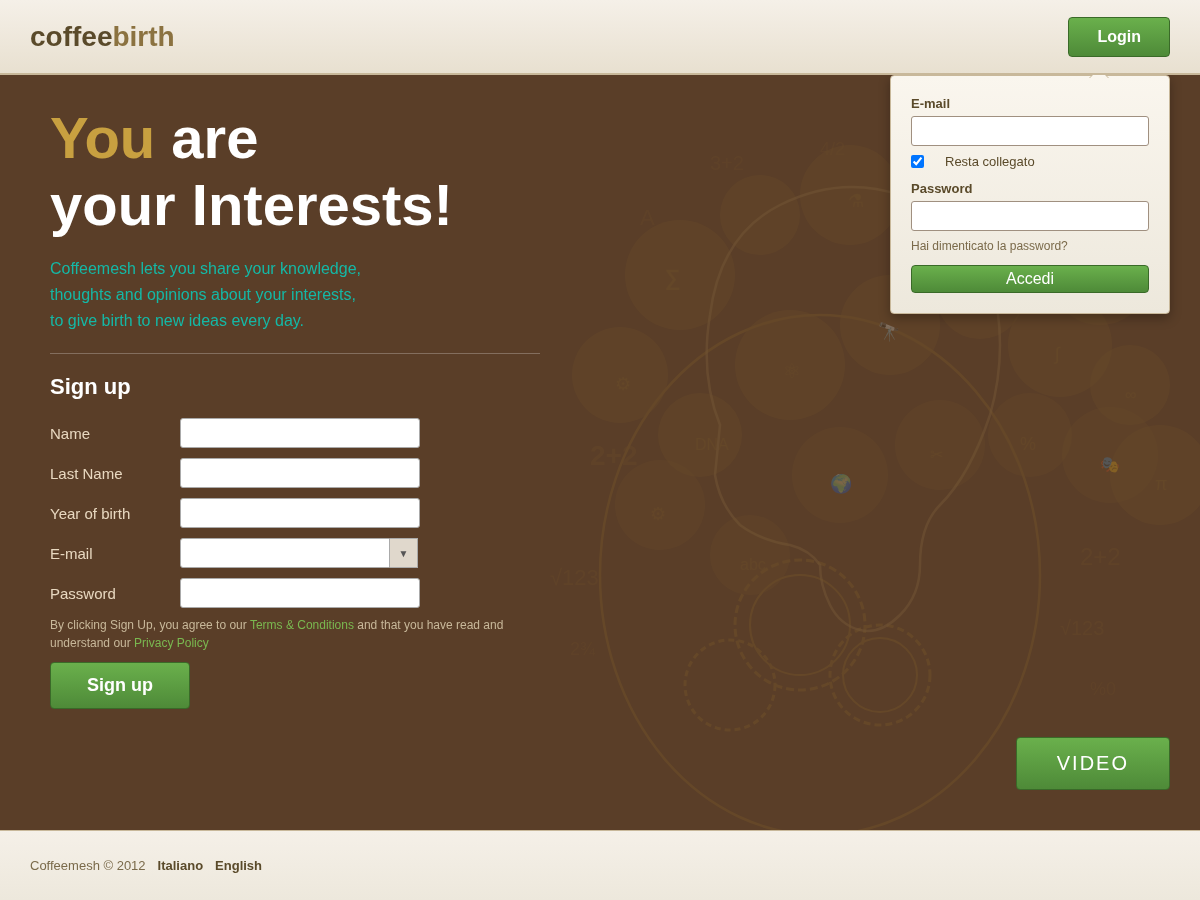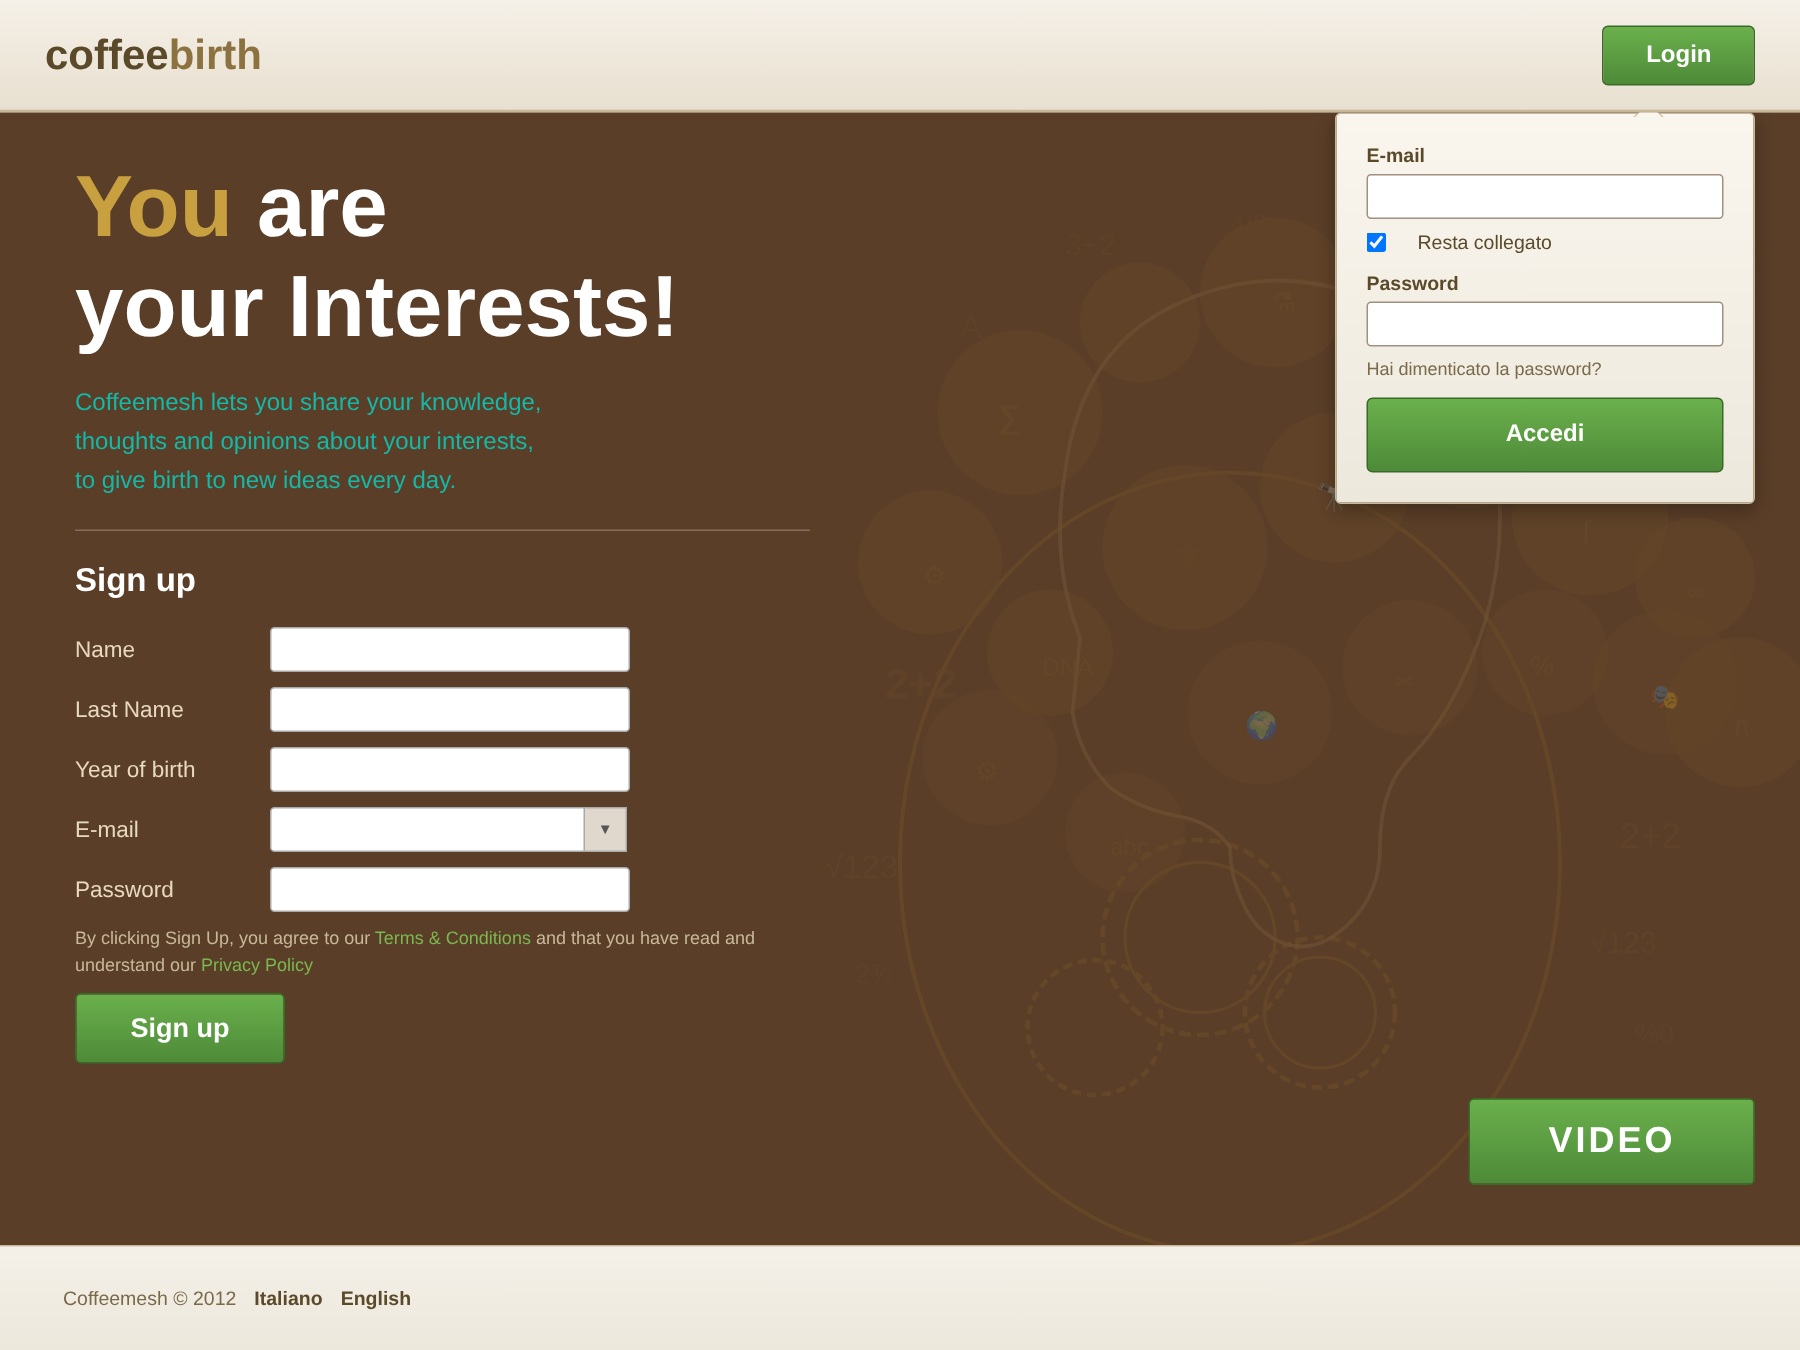--- a/index.html
+++ b/index.html
@@ -209,54 +209,54 @@
       color: #7a6a4a;
       margin-bottom: 12px;
       cursor: pointer;
       text-decoration: none;
     }
     #accedi-btn {
       background: linear-gradient(to bottom, #6ab04c, #4e8a38);
       color: white;
       border: none;
       width: 100%;
-      padding: 15px;
+      padding: 4px;
       font-size: 16px;
-      font-weight: bold;
+      font-weight: normal;
       cursor: pointer;
       border-radius: 4px;
       border: 1px solid #3a6a28;
     }
 
     
     #video-btn {
       position: absolute;
       right: 30px;
       bottom: 40px;
       background: linear-gradient(to bottom, #6ab04c, #4e8a38);
       color: white;
       border: none;
-      padding: 14px 52px;
-      font-size: 24px;
-      font-weight: bold;
+      padding: 14px 40px;
+      font-size: 20px;
+      font-weight: normal;
       cursor: pointer;
       border-radius: 4px;
       border: 1px solid #3a6a28;
       letter-spacing: 2px;
     }
 
     
     #footer {
       width: 100%;
       height: 70px;
       background: linear-gradient(to bottom, #f5f0e8, #ede8dc);
       display: flex;
       align-items: center;
       justify-content: space-between;
-      padding: 0 42px;
+      padding: 0 30px;
       border-top: 1px solid #c8b89a;
     }
     #footer-left {
       font-size: 13px;
       color: #7a6a4a;
       display: flex;
       gap: 12px;
       align-items: center;
     }
     #footer-left .copy { color: #7a6a4a; }

